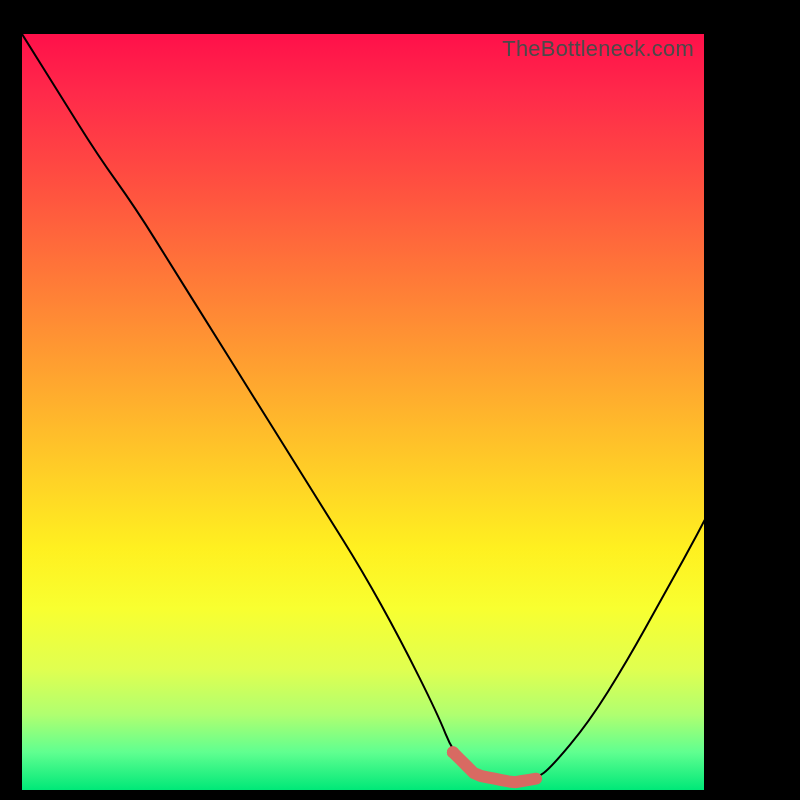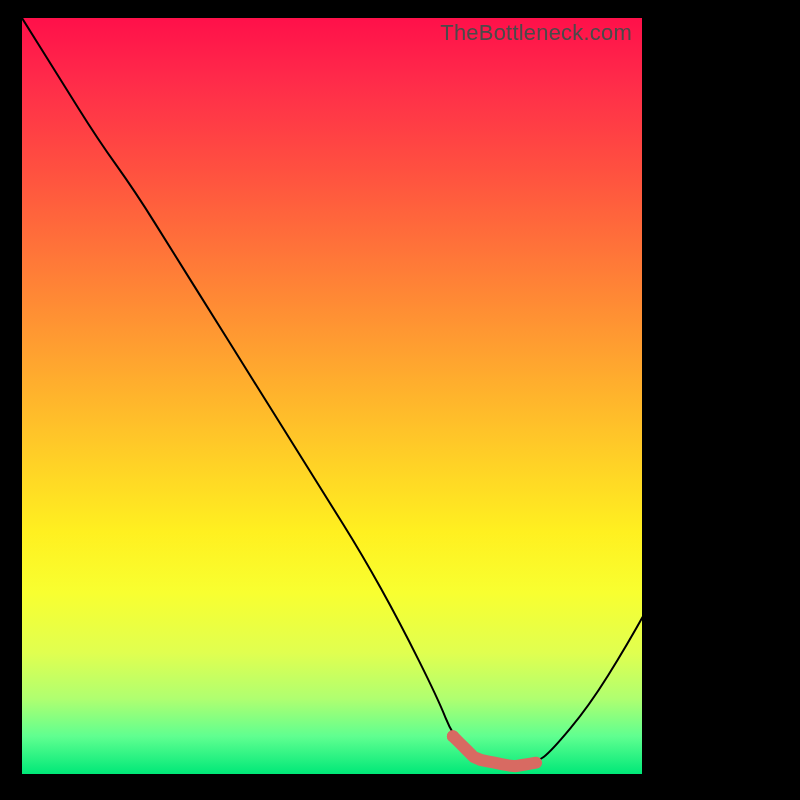--- a/index.html
+++ b/index.html
@@ -7,22 +7,22 @@
     padding: 0;
     width: 800px;
     height: 800px;
     background: #000;
     overflow: hidden;
     font-family: Arial, Helvetica, sans-serif;
   }
   .frame {
     position: absolute;
     left: 22px;
-    top: 18px;
-    width: 620px;
+    top: 34px;
+    width: 682px;
     height: 756px;
     background: linear-gradient(to bottom,
       #ff104a 0%,
       #ff2a4a 8%,
       #ff5040 20%,
       #ff7838 32%,
       #ffa030 44%,
       #ffc828 56%,
       #fff020 68%,
       #f8ff30 76%,

